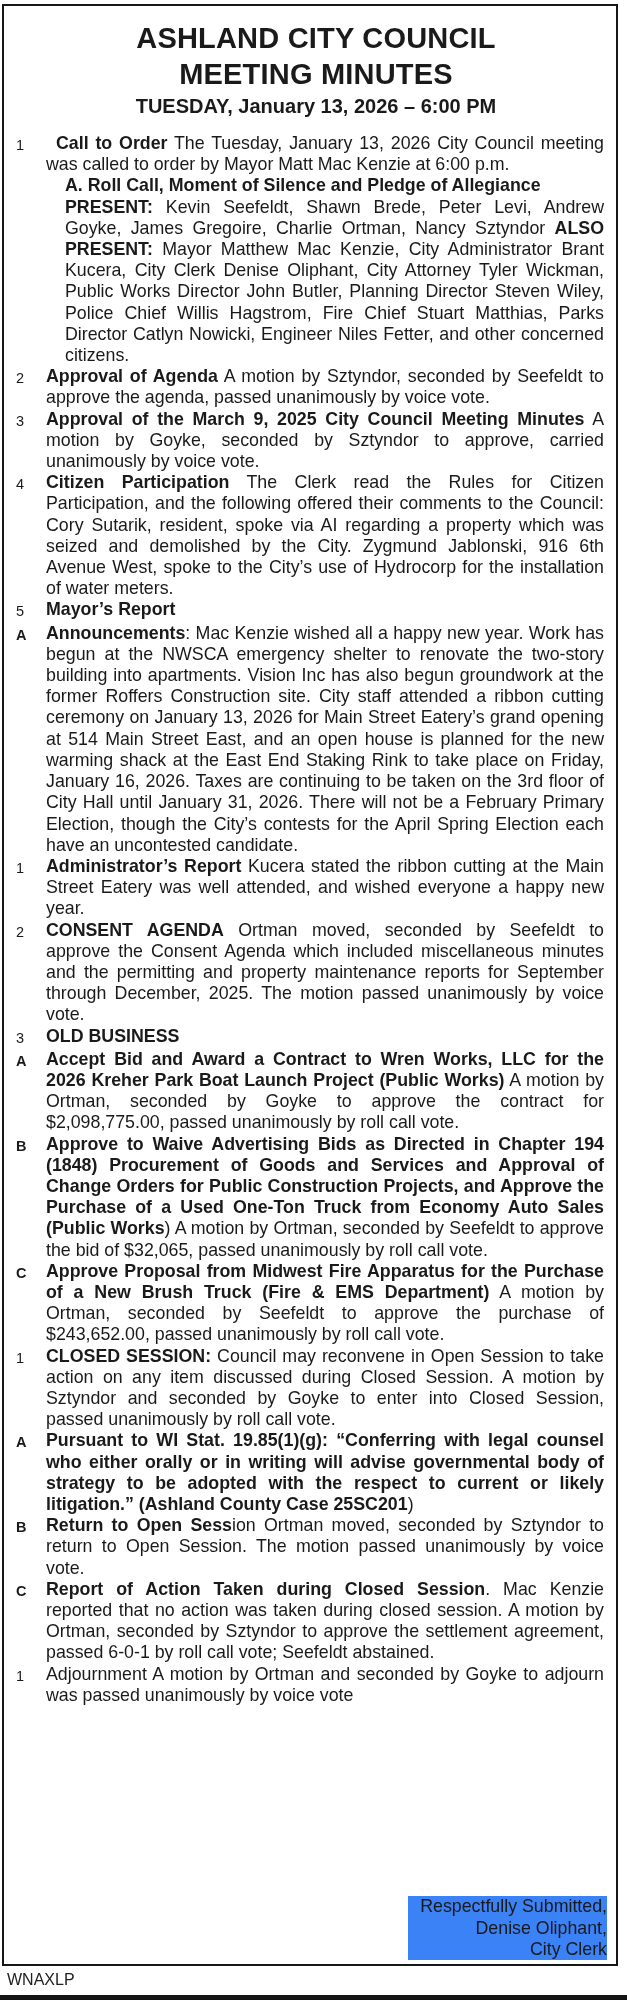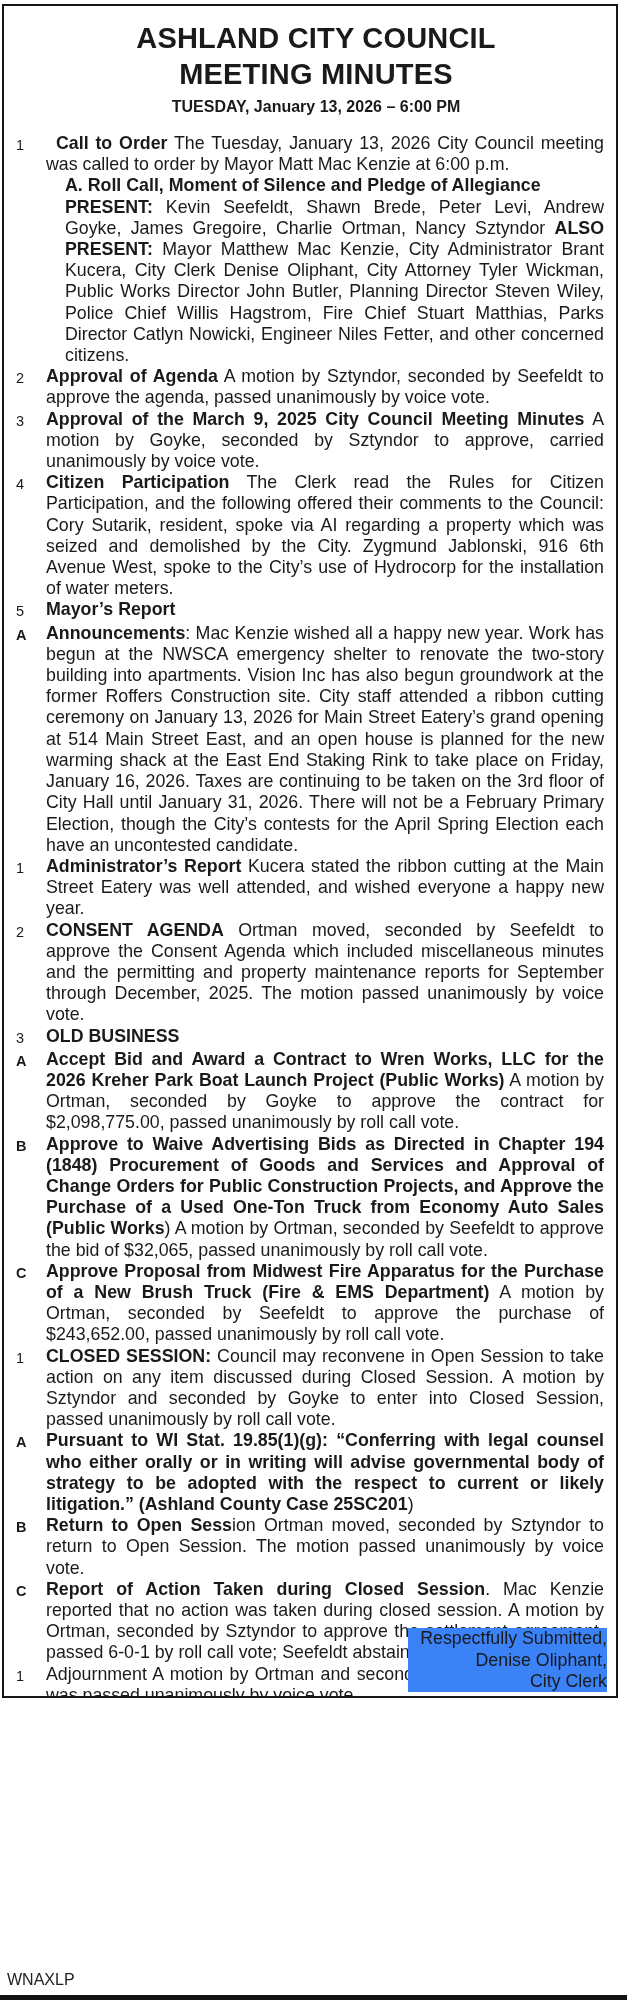--- a/index.html
+++ b/index.html
@@ -2,30 +2,30 @@
 <html><head>
 <meta charset="utf-8">
 <style>
   html,body{margin:0;padding:0}
   body{
     width:627px;height:2000px;position:relative;overflow:hidden;
     background:#ffffff;color:#1a1a1a;
     font-family:"Liberation Sans",sans-serif;
   }
   .notice-box{
-    position:absolute;left:2px;top:4px;width:616px;height:1694px;
+    position:absolute;left:2px;top:4px;width:616px;height:1962px;
     box-sizing:border-box;border:2px solid #161616;overflow:hidden;
     padding:14px 0 0 12px;background:#fff;
   }
   .title-line{
     text-align:center;font-weight:bold;font-size:29px;line-height:36px;
     letter-spacing:.2px;
   }
   .date-line{
-    text-align:center;font-weight:bold;font-size:16px;line-height:29px;
+    text-align:center;font-weight:bold;font-size:20px;line-height:29px;
     margin-bottom:12px;
   }
   .minutes-list{margin:0}
   .item{display:flex;align-items:stretch}
   .lbl{
     flex:0 0 30px;width:30px;font-size:14.5px;line-height:21.2px;
     padding-top:2px;
   }
   .lbl.b{font-weight:bold}
   .txt{

